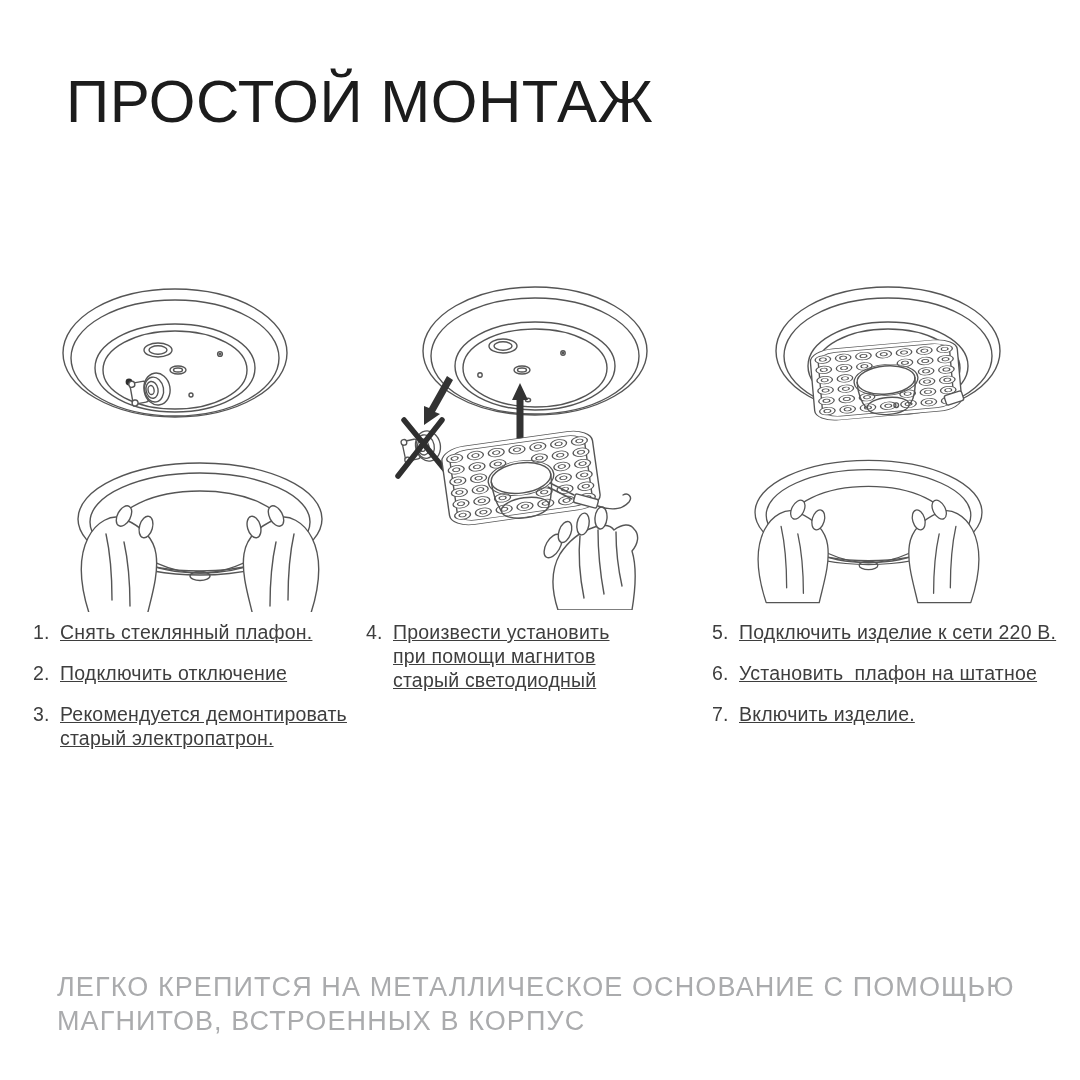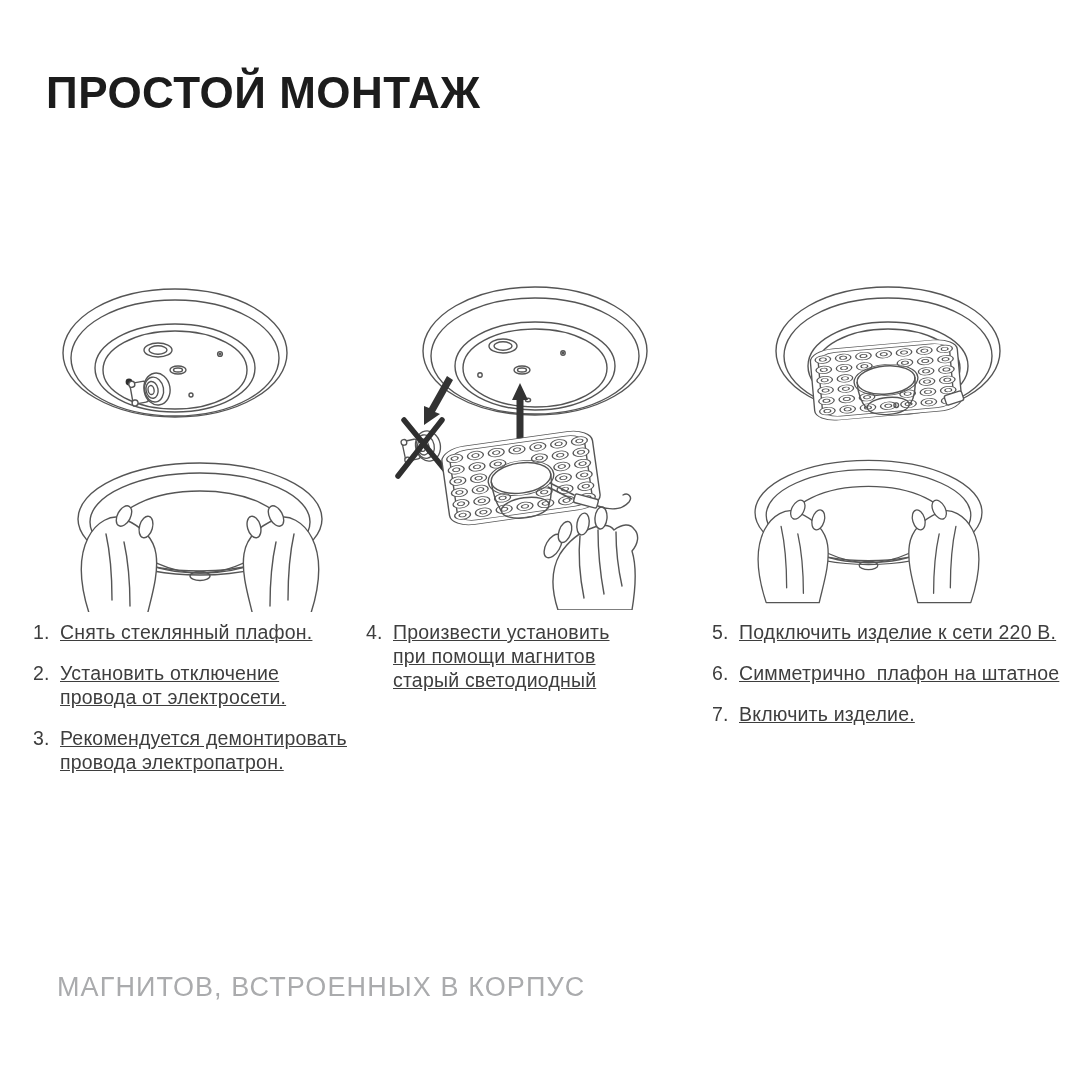--- a/index.html
+++ b/index.html
@@ -7,22 +7,22 @@
     --footer_text:#aaabad; --line_art:#555555; --arrow:#333333; --cross:#2f2f2f;
   }
   *{box-sizing:border-box; margin:0; padding:0;}
   html,body{width:1080px; height:1080px;}
   body{
     position:relative; overflow:hidden;
     background:var(--background);
     font-family:"Liberation Sans", sans-serif;
   }
   .page-title{
-    position:absolute; left:46px; top:70px;
-    font-size:44px; line-height:1.05; font-weight:700;
+    position:absolute; left:66px; top:70px;
+    font-size:60px; line-height:1.05; font-weight:400;
     letter-spacing:0.5px; color:var(--title_text); white-space:nowrap;
   }
   .figure{position:absolute; width:300px; height:330px;}
   #fig-1{left:45px;  top:282px;}
   #fig-2{left:390px; top:280px;}
   #fig-3{left:740px; top:280px;}
   .figure svg{width:100%; height:100%; display:block;}
 
   .ln{fill:none; stroke:var(--line_art); stroke-width:1.4; stroke-linecap:round; stroke-linejoin:round;}
   .wfill{fill:#ffffff; stroke:var(--line_art); stroke-width:1.4; stroke-linecap:round; stroke-linejoin:round;}
@@ -233,29 +233,28 @@
 <div class="steps-col" id="col-1">
   <div class="step">
     <span class="num">1.</span>
     <span class="txt">
       <span class="line">Снять стеклянный плафон.</span>
     </span>
   </div>
   <div class="step">
     <span class="num">2.</span>
     <span class="txt">
-      <span class="line">Установить отключение</span>
-      <span class="line">провода от электросети.</span>
+      <span class="line">Подключить отключение</span>
     </span>
   </div>
   <div class="step">
     <span class="num">3.</span>
     <span class="txt">
       <span class="line">Рекомендуется демонтировать</span>
-      <span class="line">провода электропатрон.</span>
+      <span class="line">старый электропатрон.</span>
     </span>
   </div>
 </div>
 
 <div class="steps-col" id="col-2">
   <div class="step">
     <span class="num">4.</span>
     <span class="txt">
       <span class="line">Произвести установить</span>
       <span class="line">при помощи магнитов</span>
@@ -267,26 +266,27 @@
 <div class="steps-col" id="col-3">
   <div class="step">
     <span class="num">5.</span>
     <span class="txt">
       <span class="line">Подключить изделие к сети 220 В.</span>
     </span>
   </div>
   <div class="step">
     <span class="num">6.</span>
     <span class="txt">
-      <span class="line">Симметрично  плафон на штатное</span>
+      <span class="line">Установить  плафон на штатное</span>
     </span>
   </div>
   <div class="step">
     <span class="num">7.</span>
     <span class="txt">
       <span class="line">Включить изделие.</span>
     </span>
   </div>
 </div>
 
 <div class="footer-note">
+  <span class="f-line">ЛЕГКО КРЕПИТСЯ НА МЕТАЛЛИЧЕСКОЕ ОСНОВАНИЕ С ПОМОЩЬЮ</span>
   <span class="f-line">МАГНИТОВ, ВСТРОЕННЫХ В КОРПУС</span>
 </div>
 
 </body></html>

